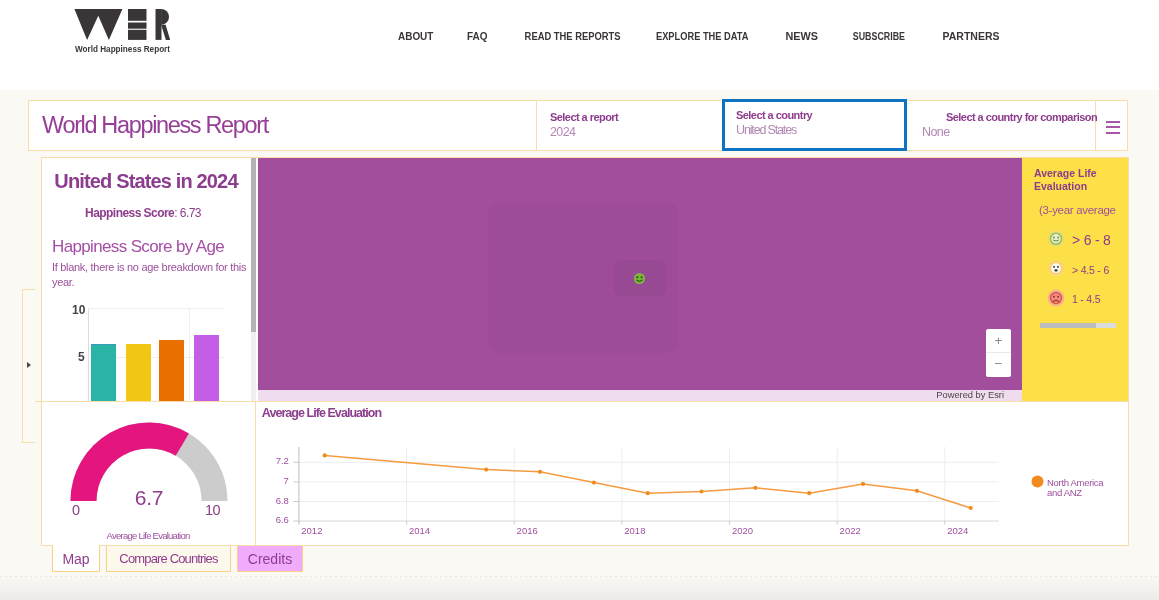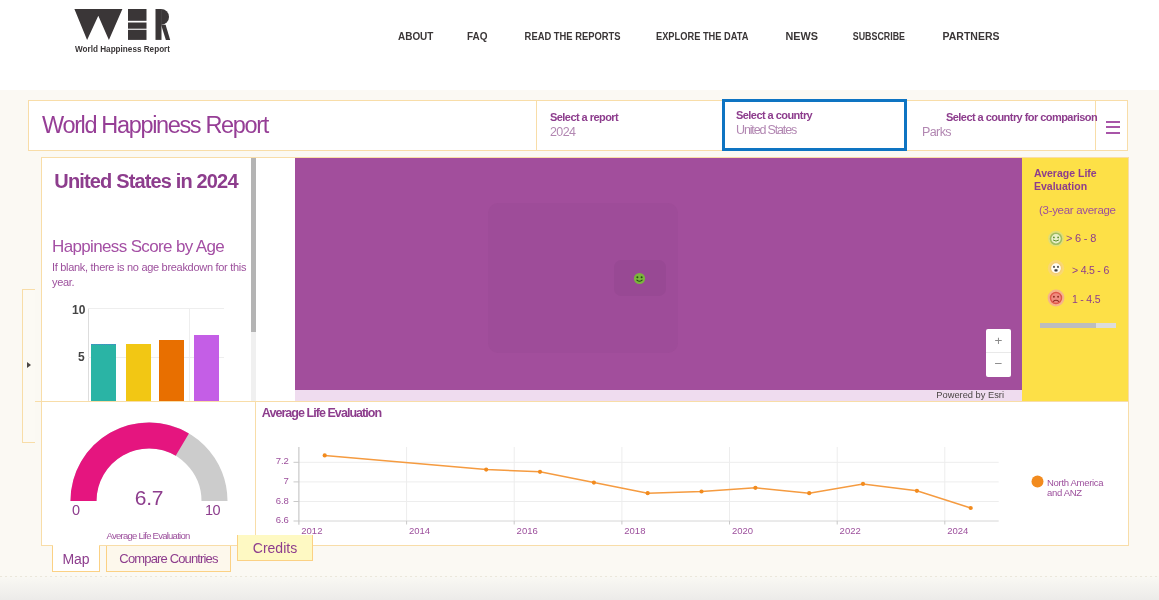--- a/index.html
+++ b/index.html
@@ -45,21 +45,21 @@
     <div class="abs" style="left:507px; top:0; width:1px; height:49px; background:#f8dda8;"></div>
     <div class="abs lbl" style="left:521px; top:9.5px;">Select a report</div>
     <div class="abs val" style="left:521px; top:24px;">2024</div>
     <div class="abs" style="left:1066px; top:0; width:1px; height:49px; background:#f8dda8;"></div>
     <div class="abs" style="left:1076.5px; top:20px; width:14px;">
       <div style="height:1.8px; background:#a855a8; margin-bottom:3.6px;"></div>
       <div style="height:1.8px; background:#a855a8; margin-bottom:3.6px;"></div>
       <div style="height:1.8px; background:#a855a8;"></div>
     </div>
     <div class="abs lbl" style="left:893px; top:9.5px;margin-left:24px;">Select a country for comparison</div>
-    <div class="abs val" style="left:893px; top:24px;">Parks</div>
+    <div class="abs val" style="left:893px; top:24px;">None</div>
   </div>
 
   <div class="abs" style="left:722px; top:99px; width:185px; height:52px; background:#fff; border:3px solid #0e74c2;">
     <div class="abs lbl" style="left:11px; top:6.5px;">Select a country</div>
     <div class="abs val" style="left:11px; top:21px; letter-spacing:-1.15px;">United States</div>
   </div>
 
   <div class="abs" style="left:256px; top:157px; width:766px; height:234px; background:#a24e9c;">
     <div class="abs" style="left:232px; top:46px; width:190px; height:150px; background:rgba(60,20,60,0.03); border-radius:10px;"></div>
     <div class="abs" style="left:358px; top:103px; width:52px; height:36px; background:rgba(60,20,60,0.05); border-radius:7px;"></div>
@@ -99,29 +99,30 @@
         <rect x="10.4" y="44.3" width="3.2" height="2.1" rx="0.7" fill="#3f3f3f"></rect>
       </g>
       <g>
         <circle cx="12" cy="73" r="8.4" fill="#f5a79d" opacity="0.8"></circle>
         <circle cx="12" cy="73" r="5.5" fill="#f08c80" stroke="#e0574a" stroke-width="1.4"></circle>
         <circle cx="9.9" cy="71.7" r="0.95" fill="#8f2c20"></circle>
         <circle cx="14.1" cy="71.7" r="0.95" fill="#8f2c20"></circle>
         <path d="M9.3,76.4 Q12,74.1 14.7,76.4" stroke="#8f2c20" stroke-width="1.1" fill="none" stroke-linecap="round"></path>
       </g>
     </svg>
-    <div class="abs" style="left:44px; top:75px; font-size:11px; color:#8d3d8d; letter-spacing:-0.2px;">&gt; 6 - 8</div>
+    <div class="abs" style="left:50px; top:75px; font-size:14px; color:#8d3d8d; letter-spacing:-0.2px;">&gt; 6 - 8</div>
     <div class="abs" style="left:50px; top:106.5px; font-size:10.5px; color:#8d3d8d; letter-spacing:-0.2px;">&gt; 4.5 - 6</div>
     <div class="abs" style="left:50px; top:136px; font-size:10.5px; color:#8d3d8d; letter-spacing:-0.2px;">1 - 4.5</div>
     <div class="abs" style="left:18px; top:166px; width:76px; height:5px; background:#dcdcdc;"></div>
     <div class="abs" style="left:18px; top:166px; width:56px; height:5px; background:#bdbdbd;"></div>
   </div>
 
-  <div class="abs" style="left:41px; top:157px; width:254px; height:244px; background:#fff; overflow:hidden;">
+  <div class="abs" style="left:41px; top:157px; width:217px; height:244px; background:#fff; overflow:hidden;">
     <div class="abs" style="left:0; top:12.5px; width:210px; text-align:center; font-size:20px; font-weight:bold; color:#8d3d8d; letter-spacing:-0.85px;">United States in 2024</div>
+    <div class="abs" style="left:0; top:48.5px; width:204px; text-align:center; font-size:12px; color:#8d3d8d; letter-spacing:-0.55px;"><b>Happiness Score</b>: 6.73</div>
     <div class="abs" style="left:11px; top:103px; font-size:11px; line-height:15px; color:#9c4f9c; letter-spacing:-0.3px;">If blank, there is no age breakdown for this<br>year.</div>
     <div class="abs" style="left:11px; top:79.5px; font-size:17px; color:#a44fa4; letter-spacing:-0.64px;">Happiness Score by Age</div>
 
     <div class="abs" style="left:0px; top:140px; width:210px; height:104px;">
       <div class="abs" style="left:47px; top:11px; width:1px; height:200px; background:#ddd;"></div>
       <div class="abs" style="left:47px; top:11px; width:136px; height:1px; background:#eee;"></div>
       <div class="abs" style="left:47px; top:59.5px; width:136px; height:1px; background:#eee;"></div>
       <div class="abs" style="left:148px; top:11px; width:1px; height:200px; background:#eee;"></div>
       <div class="abs" style="left:31px; top:148px; font-size:12px; color:#444; font-weight:bold;"></div>
       <div class="abs" style="left:31px; top:6px; font-size:12px; color:#444; font-weight:bold;">10</div>
@@ -217,16 +218,16 @@
   <div class="abs" style="left:255px; top:401px; width:1px; height:145px; background:#f8dda8;"></div>
   <div class="abs" style="left:41px; top:545px; width:1088px; height:1px; background:#f8dda8;"></div>
   <div class="abs" style="left:53px; top:545px; width:46px; height:1px; background:#ffffff;"></div>
 
   <div class="abs" style="left:22px; top:289px; width:13px; height:154px; background:#fcfaf4; border:1px solid #f8dda8; border-right:none;">
     <div class="abs" style="left:3.5px; top:71.5px; width:0; height:0; border-left:4.5px solid #4a4644; border-top:3.5px solid transparent; border-bottom:3.5px solid transparent;"></div>
   </div>
 
   <div class="abs" style="left:52px; top:546px; width:48px; height:26px; background:#fff; border:1px solid #fbd184; border-top:none; text-align:center; font-size:14px; color:#8d3d8d; line-height:26px;">Map</div>
   <div class="abs" style="left:106px; top:546px; width:125px; height:26px; background:#fdf8ec; border:1px solid #fbd184; border-top:none; text-align:center; font-size:14px; color:#8d3d8d; line-height:26px; letter-spacing:-0.85px; font-size:13px;">Compare Countries</div>
-  <div class="abs" style="left:237px; top:535px; width:76px; height:26px; background:#fef9c3; border:1px solid #fbd184; border-top:none; text-align:center; font-size:14px; color:#8d3d8d; line-height:26px;">Credits</div>
+  <div class="abs" style="left:237px; top:546px; width:66px; height:26px; background:#f0abfc; border:1px solid #fbd184; border-top:none; text-align:center; font-size:14px; color:#8d3d8d; line-height:26px;">Credits</div>
 
   <div class="abs" style="left:0; top:576px; width:1159px; height:1px; background:repeating-linear-gradient(90deg,#ebe7da 0 2px,#f9f8f3 2px 5px);"></div>
   <div class="abs" style="left:0; top:577px; width:1159px; height:23px; background:linear-gradient(#f9f8f3, #ecebe9);"></div>
 
 </body></html>

